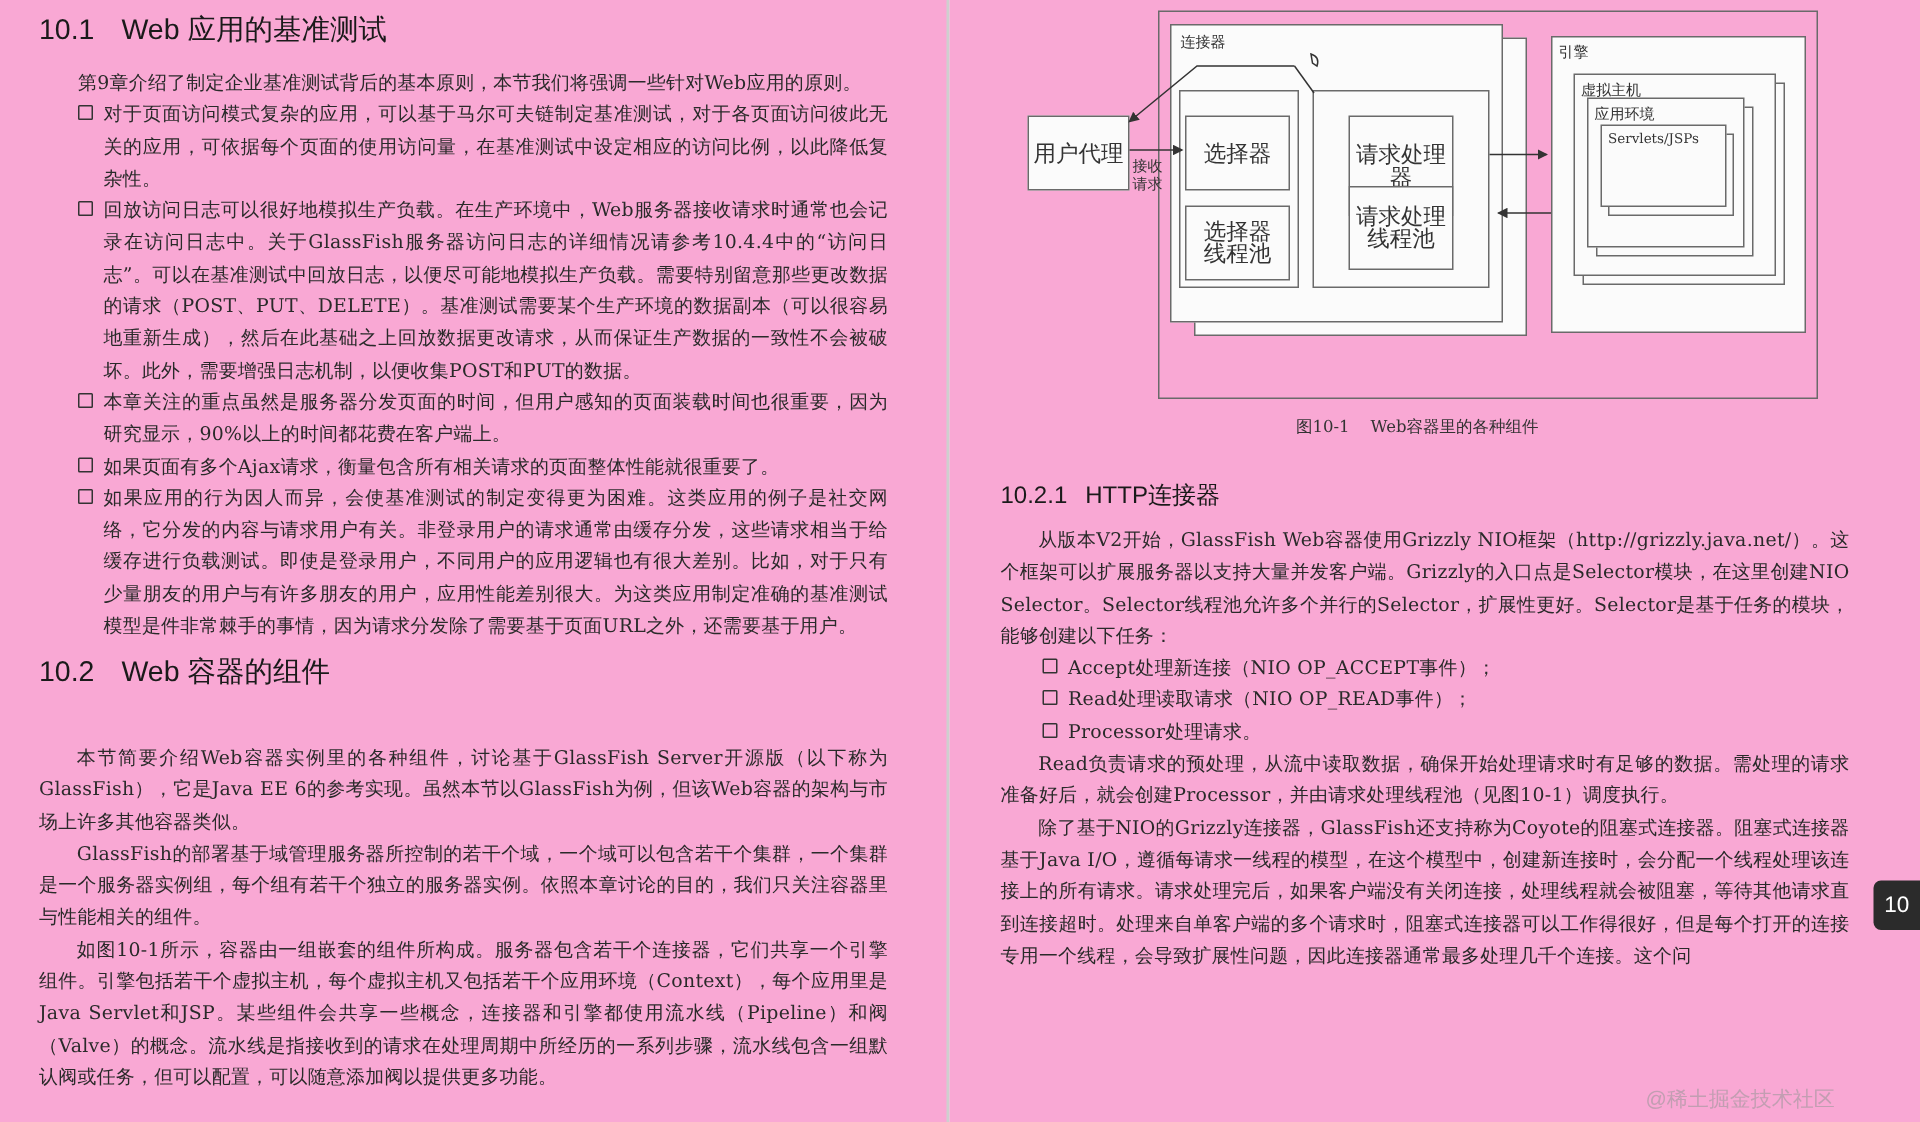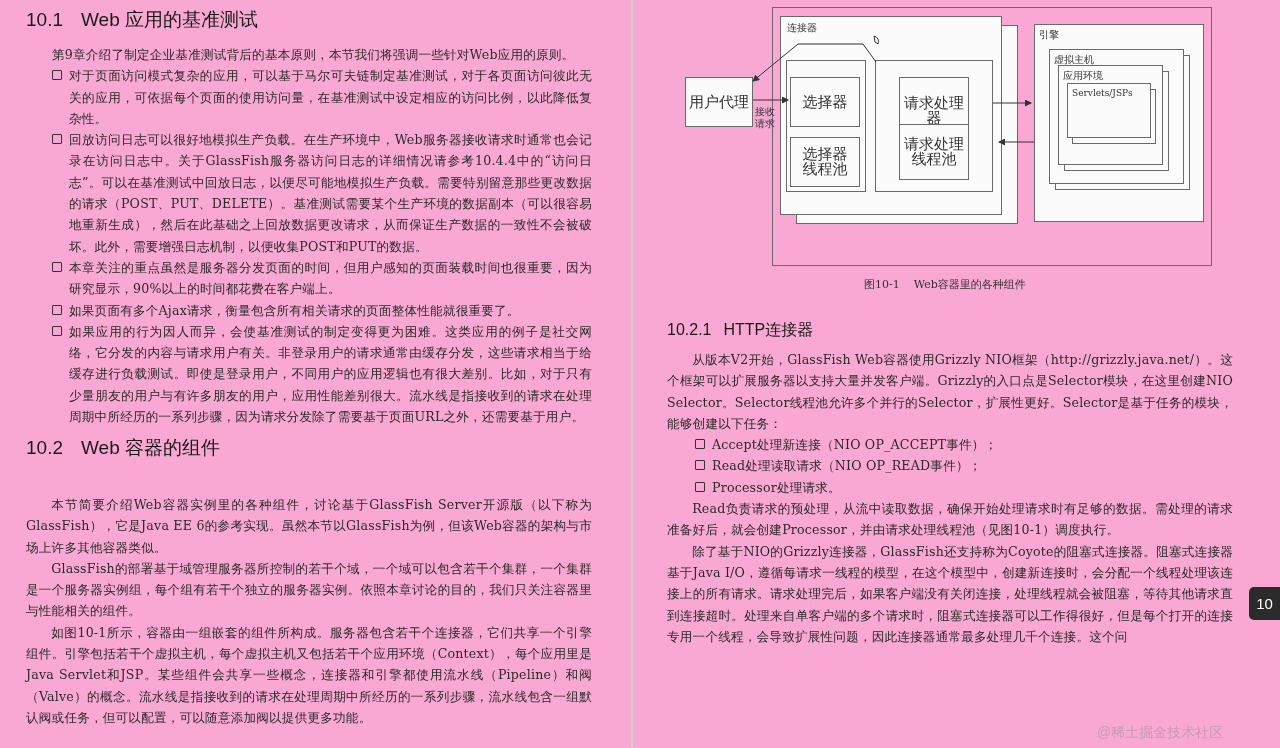--- a/index.html
+++ b/index.html
@@ -34,21 +34,21 @@
 <div class="page" id="left-page">
   <div class="h2" style="left:26px; top:7px;">
     <span class="num">10.1</span><span>Web 应用的基准测试</span>
   </div>
   <div class="para" style="left:52px; top:44px; width:540px;">
     <div style="white-space:nowrap; overflow:hidden;">第9章介绍了制定企业基准测试背后的基本原则，本节我们将强调一些针对Web应用的原则。</div>
     <div class="bullet"><span class="box"></span><span>对于页面访问模式复杂的应用，可以基于马尔可夫链制定基准测试，对于各页面访问彼此无关的应用，可依据每个页面的使用访问量，在基准测试中设定相应的访问比例，以此降低复杂性。</span></div>
     <div class="bullet"><span class="box"></span><span>回放访问日志可以很好地模拟生产负载。在生产环境中，Web服务器接收请求时通常也会记录在访问日志中。关于GlassFish服务器访问日志的详细情况请参考10.4.4中的“访问日志”。可以在基准测试中回放日志，以便尽可能地模拟生产负载。需要特别留意那些更改数据的请求（POST、PUT、DELETE）。基准测试需要某个生产环境的数据副本（可以很容易地重新生成），然后在此基础之上回放数据更改请求，从而保证生产数据的一致性不会被破坏。此外，需要增强日志机制，以便收集POST和PUT的数据。</span></div>
     <div class="bullet"><span class="box"></span><span>本章关注的重点虽然是服务器分发页面的时间，但用户感知的页面装载时间也很重要，因为研究显示，90%以上的时间都花费在客户端上。</span></div>
     <div class="bullet"><span class="box"></span><span>如果页面有多个Ajax请求，衡量包含所有相关请求的页面整体性能就很重要了。</span></div>
-    <div class="bullet"><span class="box"></span><span>如果应用的行为因人而异，会使基准测试的制定变得更为困难。这类应用的例子是社交网络，它分发的内容与请求用户有关。非登录用户的请求通常由缓存分发，这些请求相当于给缓存进行负载测试。即使是登录用户，不同用户的应用逻辑也有很大差别。比如，对于只有少量朋友的用户与有许多朋友的用户，应用性能差别很大。流水线是指接收到的请求在处理周期中所经历的一系列步骤，因为请求分发除了需要基于页面URL之外，还需要基于用户。</span></div>
+    <div class="bullet"><span class="box"></span><span>如果应用的行为因人而异，会使基准测试的制定变得更为困难。这类应用的例子是社交网络，它分发的内容与请求用户有关。非登录用户的请求通常由缓存分发，这些请求相当于给缓存进行负载测试。即使是登录用户，不同用户的应用逻辑也有很大差别。比如，对于只有少量朋友的用户与有许多朋友的用户，应用性能差别很大。为这类应用制定准确的基准测试模型是件非常棘手的事情，因为请求分发除了需要基于页面URL之外，还需要基于用户。</span></div>
   </div>
 
   <div class="h2" style="left:26px; top:435px;">
     <span class="num">10.2</span><span>Web 容器的组件</span>
   </div>
   <div class="para" style="left:26px; top:494px; width:566px;">
     <div class="indent">本节简要介绍Web容器实例里的各种组件，讨论基于GlassFish Server开源版（以下称为GlassFish），它是Java EE 6的参考实现。虽然本节以GlassFish为例，但该Web容器的架构与市场上许多其他容器类似。</div>
     <div class="indent">GlassFish的部署基于域管理服务器所控制的若干个域，一个域可以包含若干个集群，一个集群是一个服务器实例组，每个组有若干个独立的服务器实例。依照本章讨论的目的，我们只关注容器里与性能相关的组件。</div>
     <div class="indent">如图10-1所示，容器由一组嵌套的组件所构成。服务器包含若干个连接器，它们共享一个引擎组件。引擎包括若干个虚拟主机，每个虚拟主机又包括若干个应用环境（Context），每个应用里是Java Servlet和JSP。某些组件会共享一些概念，连接器和引擎都使用流水线（Pipeline）和阀（Valve）的概念。流水线是指接收到的请求在处理周期中所经历的一系列步骤，流水线包含一组默认阀或任务，但可以配置，可以随意添加阀以提供更多功能。</div>
   </div>

